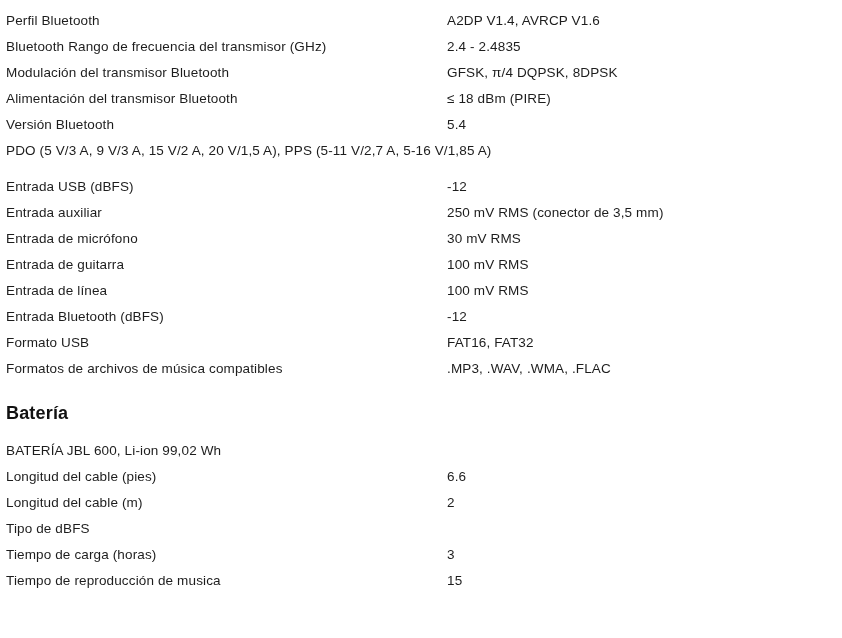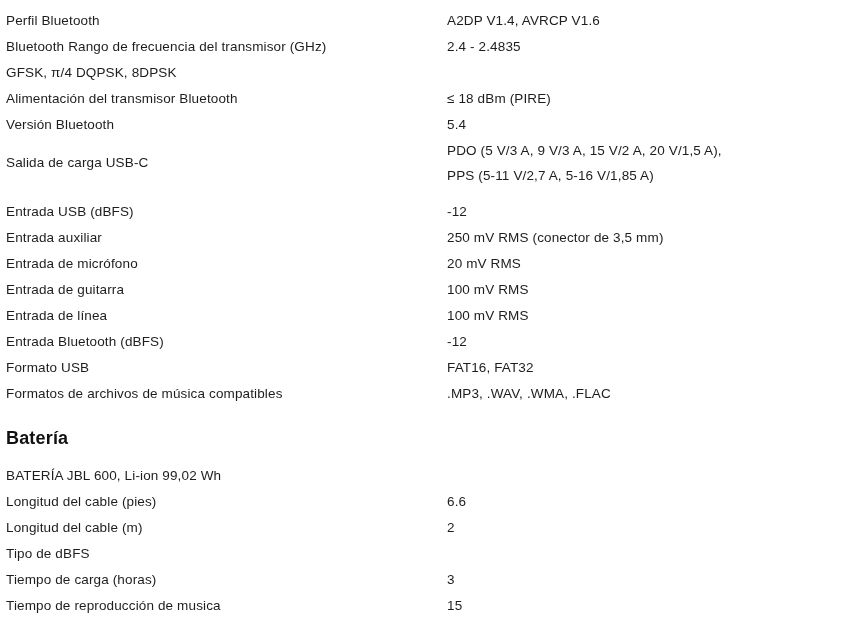--- a/index.html
+++ b/index.html
@@ -69,50 +69,50 @@
   <div>
     <div class="spec-row">
       <div class="spec-label">Perfil Bluetooth</div>
       <div class="spec-value">A2DP V1.4, AVRCP V1.6</div>
     </div>
     <div class="spec-row">
       <div class="spec-label">Bluetooth Rango de frecuencia del transmisor (GHz)</div>
       <div class="spec-value">2.4 - 2.4835</div>
     </div>
     <div class="spec-row">
+      <div class="spec-label">Modulación del transmisor Bluetooth</div>
       <div class="spec-value">GFSK, π/4 DQPSK, 8DPSK</div>
     </div>
     <div class="spec-row">
       <div class="spec-label">Alimentación del transmisor Bluetooth</div>
       <div class="spec-value">≤ 18 dBm (PIRE)</div>
     </div>
     <div class="spec-row">
       <div class="spec-label">Versión Bluetooth</div>
       <div class="spec-value">5.4</div>
     </div>
     <div class="spec-row wrap">
-      <div class="spec-label">Salida de carga USB-C</div>
       <div class="spec-value">PDO (5 V/3 A, 9 V/3 A, 15 V/2 A, 20 V/1,5 A), PPS (5-11 V/2,7 A, 5-16 V/1,85 A)</div>
     </div>
   </div>
 
   <div class="gap-small"></div>
 
   <div>
     <div class="spec-row">
       <div class="spec-label">Entrada USB (dBFS)</div>
       <div class="spec-value">-12</div>
     </div>
     <div class="spec-row">
       <div class="spec-label">Entrada auxiliar</div>
       <div class="spec-value">250 mV RMS (conector de 3,5 mm)</div>
     </div>
     <div class="spec-row">
       <div class="spec-label">Entrada de micrófono</div>
-      <div class="spec-value">20 mV RMS</div>
+      <div class="spec-value">30 mV RMS</div>
     </div>
     <div class="spec-row">
       <div class="spec-label">Entrada de guitarra</div>
       <div class="spec-value">100 mV RMS</div>
     </div>
     <div class="spec-row">
       <div class="spec-label">Entrada de línea</div>
       <div class="spec-value">100 mV RMS</div>
     </div>
     <div class="spec-row">

